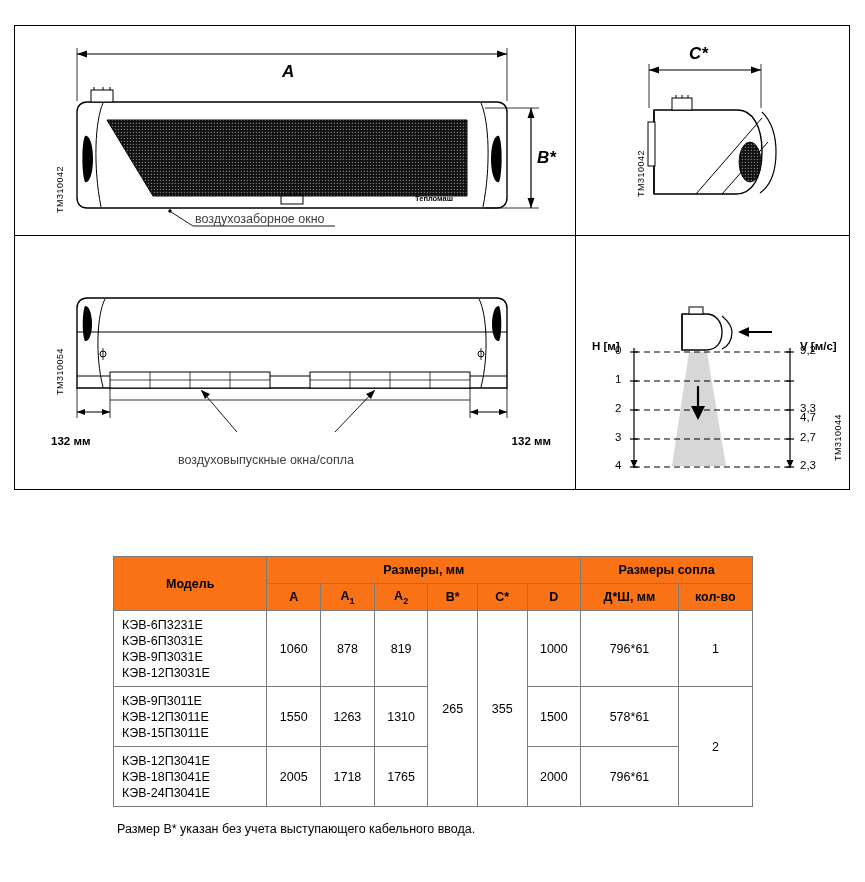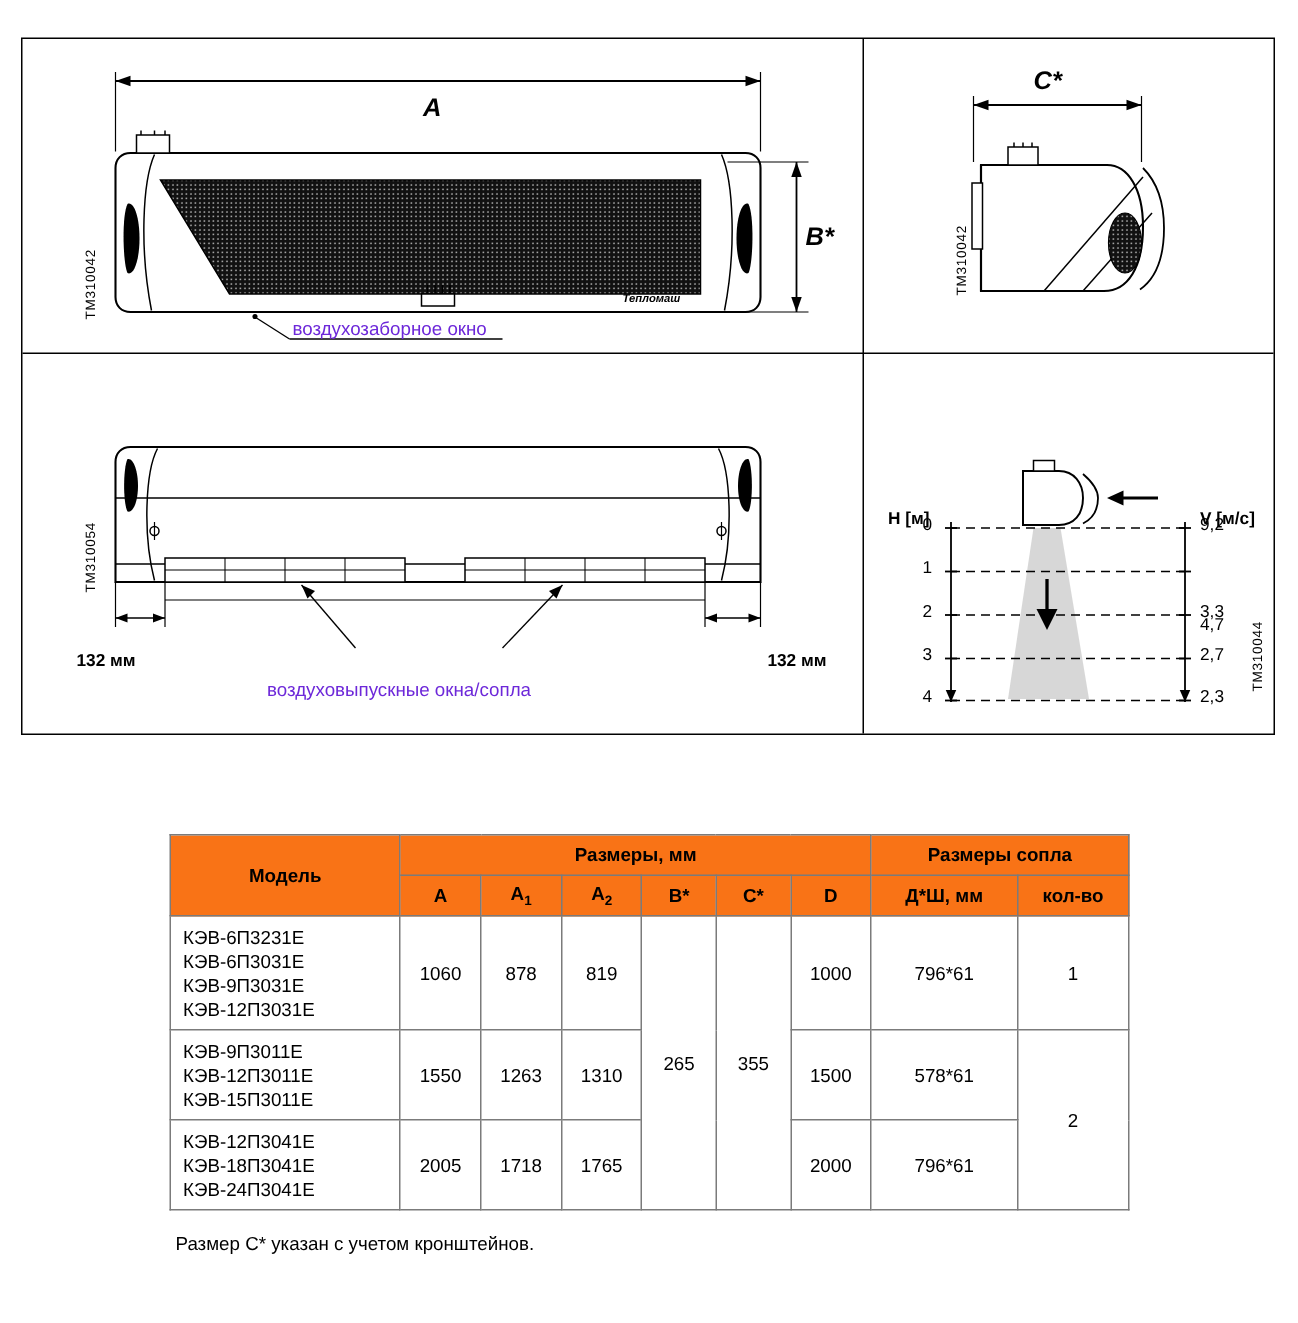--- a/index.html
+++ b/index.html
@@ -46,21 +46,21 @@
   }
   .dimtext {
     position: absolute;
     font-size: 17px;
     font-weight: bold;
     font-style: italic;
   }
   .callout {
     position: absolute;
     font-size: 12.5px;
-    color: #6d28d9;
+    color: #404040;
     white-space: nowrap;
   }
   .smalltext {
     position: absolute;
     font-size: 11.5px;
     font-weight: bold;
     white-space: nowrap;
   }
   .axistext {
     position: absolute;
@@ -165,21 +165,21 @@
 
       <line x1="156" y1="186" x2="178" y2="200" stroke="#000" stroke-width="0.9"></line>
       <circle cx="155" cy="185" r="1.7" fill="#000"></circle>
       <line x1="178" y1="200" x2="320" y2="200" stroke="#000" stroke-width="0.9"></line>
     </svg>
 
     <span class="vlabel" style="left:40px; top:140px;">ТМ310042</span>
     <span class="dimtext" style="left:267px; top:36px;">A</span>
     <span class="dimtext" style="left:522px; top:122px;">B*</span>
     <span class="callout" style="left:180px; top:186px;">воздухозаборное окно</span>
-    <span style="position:absolute;left:400px;top:168px;font-size:7.5px;font-weight:bold;font-style:italic;">Тепломаш</span>
+    <span style="position:absolute;left:400px;top:168px;font-size:7.5px;font-weight:bold;">Тепломаш</span>
   </div>
 
   <div class="panel panel-tr">
     <svg width="272" height="209" viewBox="0 0 272 209">
 
       <line x1="73" y1="44" x2="185" y2="44" stroke="#000" stroke-width="1.2"></line>
       <polygon points="73,44 83,40.5 83,47.5" fill="#000"></polygon>
       <polygon points="185,44 175,40.5 175,47.5" fill="#000"></polygon>
       <line x1="73" y1="38" x2="73" y2="82" stroke="#000" stroke-width="0.8"></line>
       <line x1="185" y1="38" x2="185" y2="82" stroke="#000" stroke-width="0.8"></line>
@@ -380,14 +380,14 @@
         <td>1718</td>
         <td>1765</td>
         <td>2000</td>
         <td>796*61</td>
       </tr>
     </tbody>
   </table>
 </div>
 
 <div class="notes">
-  <div>Размер C* указан с учетом кронштейнов.</div>
+  <div>Размер B* указан без учета выступающего кабельного ввода.</div>
 </div>
 
 </body></html>

